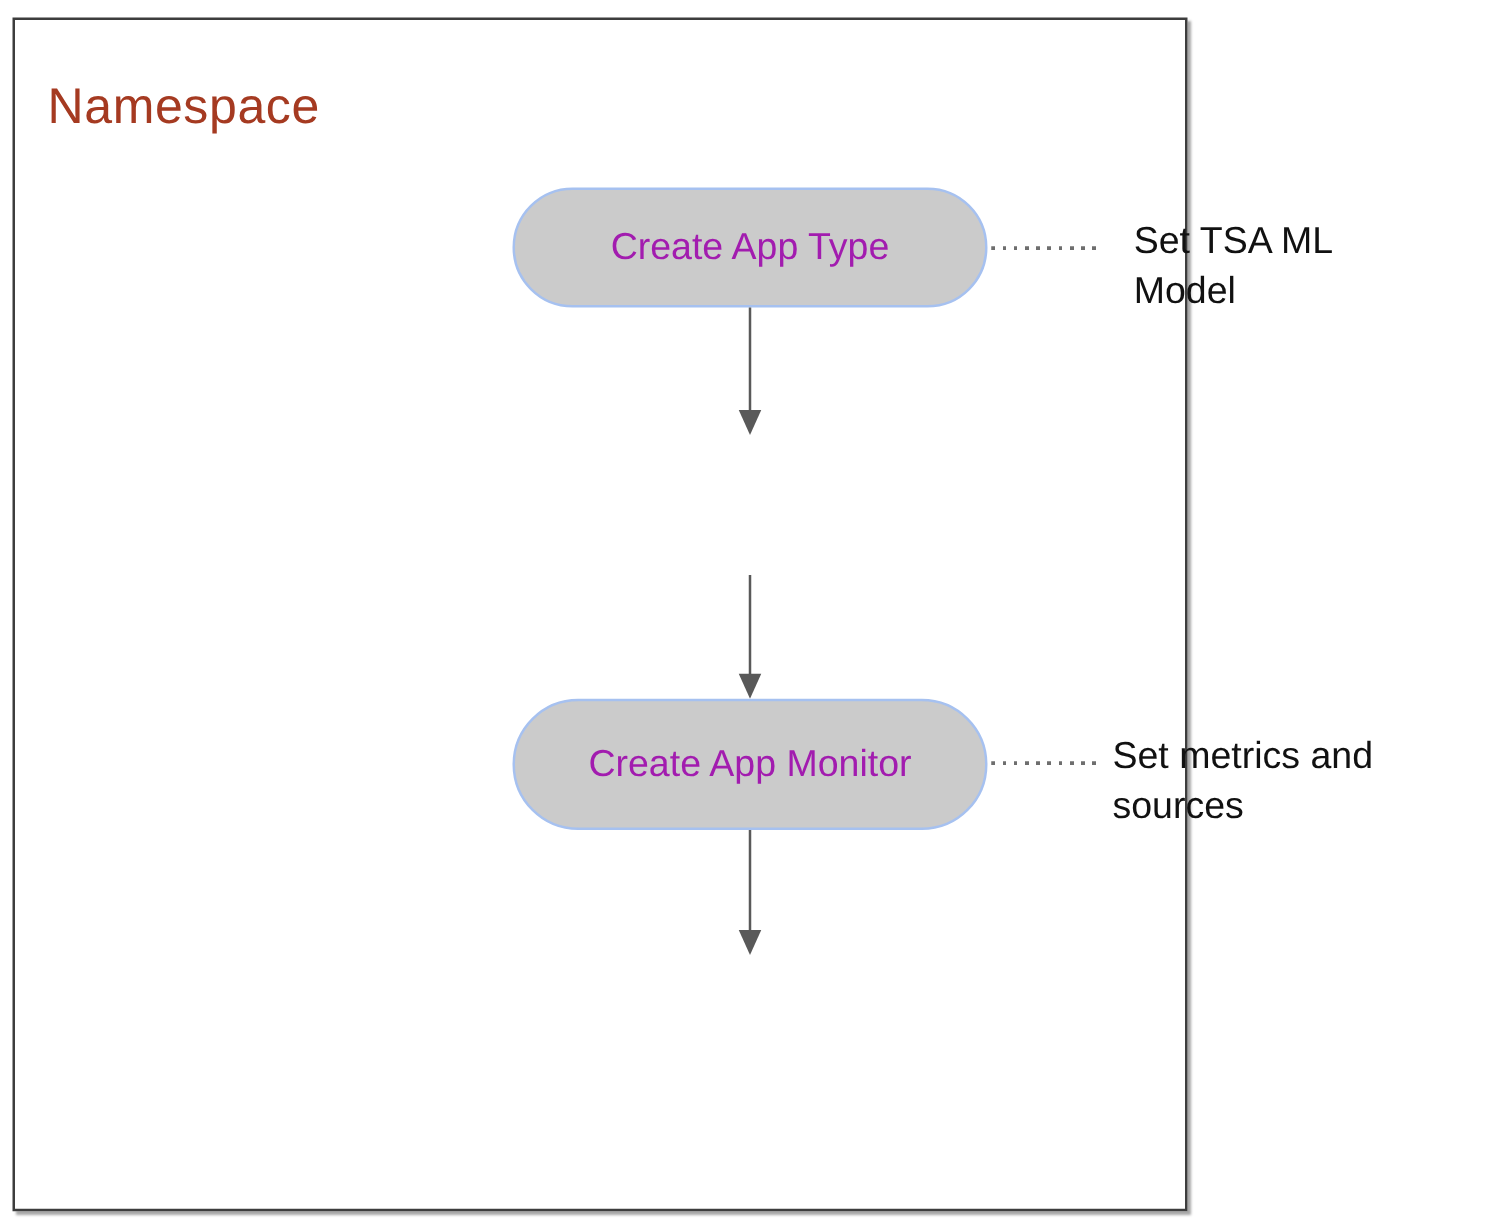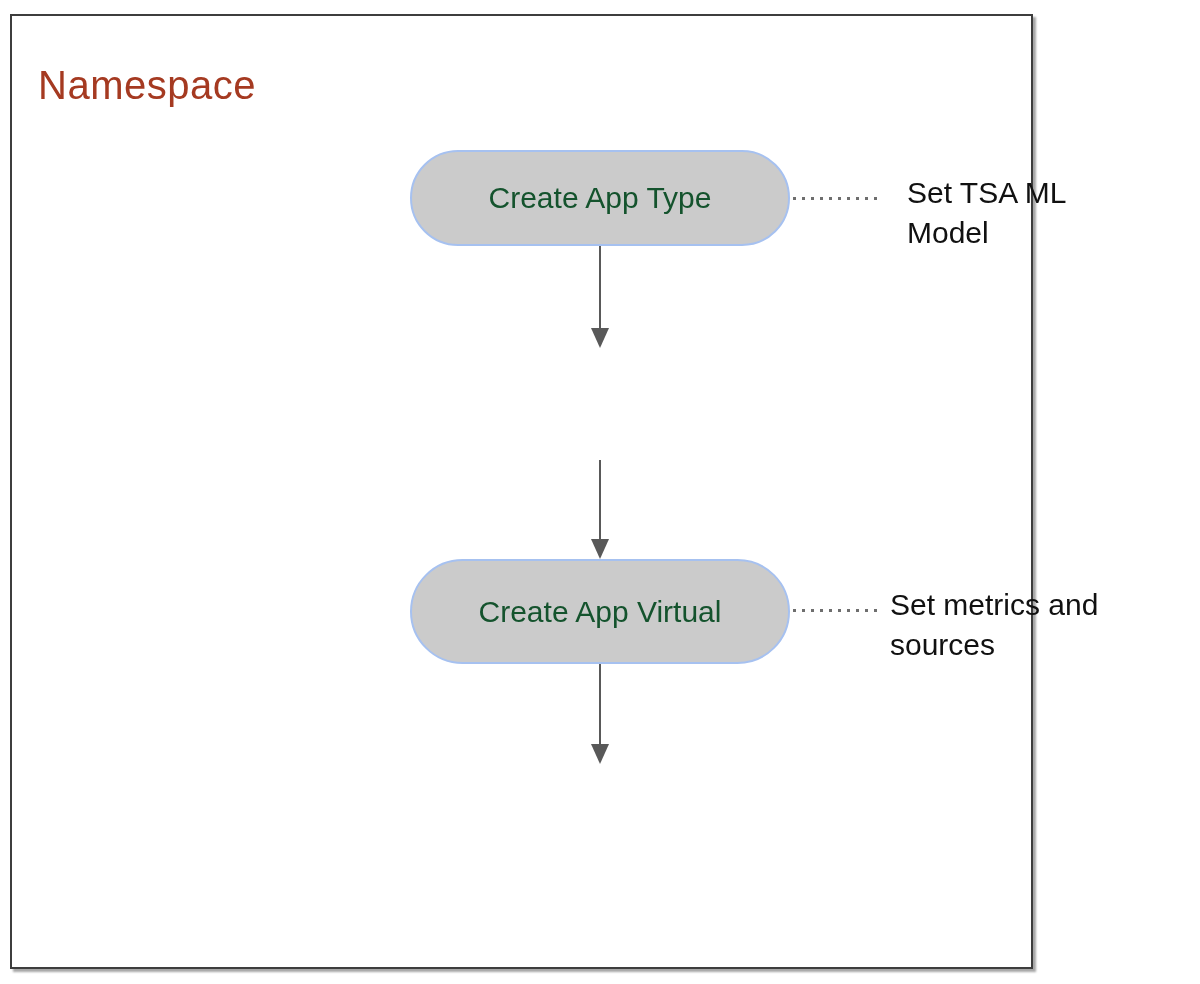--- a/index.html
+++ b/index.html
@@ -6,21 +6,21 @@
   html, body {
     width: 1200px; height: 984px;
     background: #ffffff;
     font-family: "Liberation Sans", sans-serif;
     position: relative;
     overflow: hidden;
   }
   .canvas {
     position: absolute;
     left: 10px; top: 14px;
-    width: 1023px; height: 955px;
+    width: 940px; height: 955px;
     background: #ffffff;
     border: 2px solid #3d3d3d;
     box-shadow: 3px 3px 2px rgba(0,0,0,0.35);
   }
   .title {
     position: absolute;
     left: 26px; top: 46px;
     font-size: 40px;
     font-weight: 400;
     line-height: 46px;
@@ -34,21 +34,21 @@
     background: #CBCBCB;
     border: 2px solid #A6C1F0;
     display: flex;
     align-items: center;
     justify-content: center;
   }
   .node .label-block {
     text-align: left;
     font-size: 30px;
     line-height: 38px;
-    color: #14532d;
+    color: #a21caf;
   }
   .node .label-line { display: block; white-space: nowrap; }
   .n1 { top: 134px; height: 96px;  border-radius: 48px; }
   .n2 { top: 332px; height: 112px; border-radius: 56px; }
   .n3 { top: 543px; height: 105px; border-radius: 53px; }
   .n4 { top: 748px; height: 106px; border-radius: 53px; }
 
   .arrow {
     position: absolute;
     left: 579px;            
@@ -105,21 +105,21 @@
     </div>
   </div>
 
   <div class="arrow a1"></div>
 
 
   <div class="arrow a2"></div>
 
   <div class="node n3">
     <div class="label-block">
-      <span class="label-line">Create App Virtual</span>
+      <span class="label-line">Create App Monitor</span>
     </div>
   </div>
 
   <div class="arrow a3"></div>
 
 
   <div class="connector c1"></div>
   <div class="connector c2"></div>
 
   <div class="annotation ann2">

